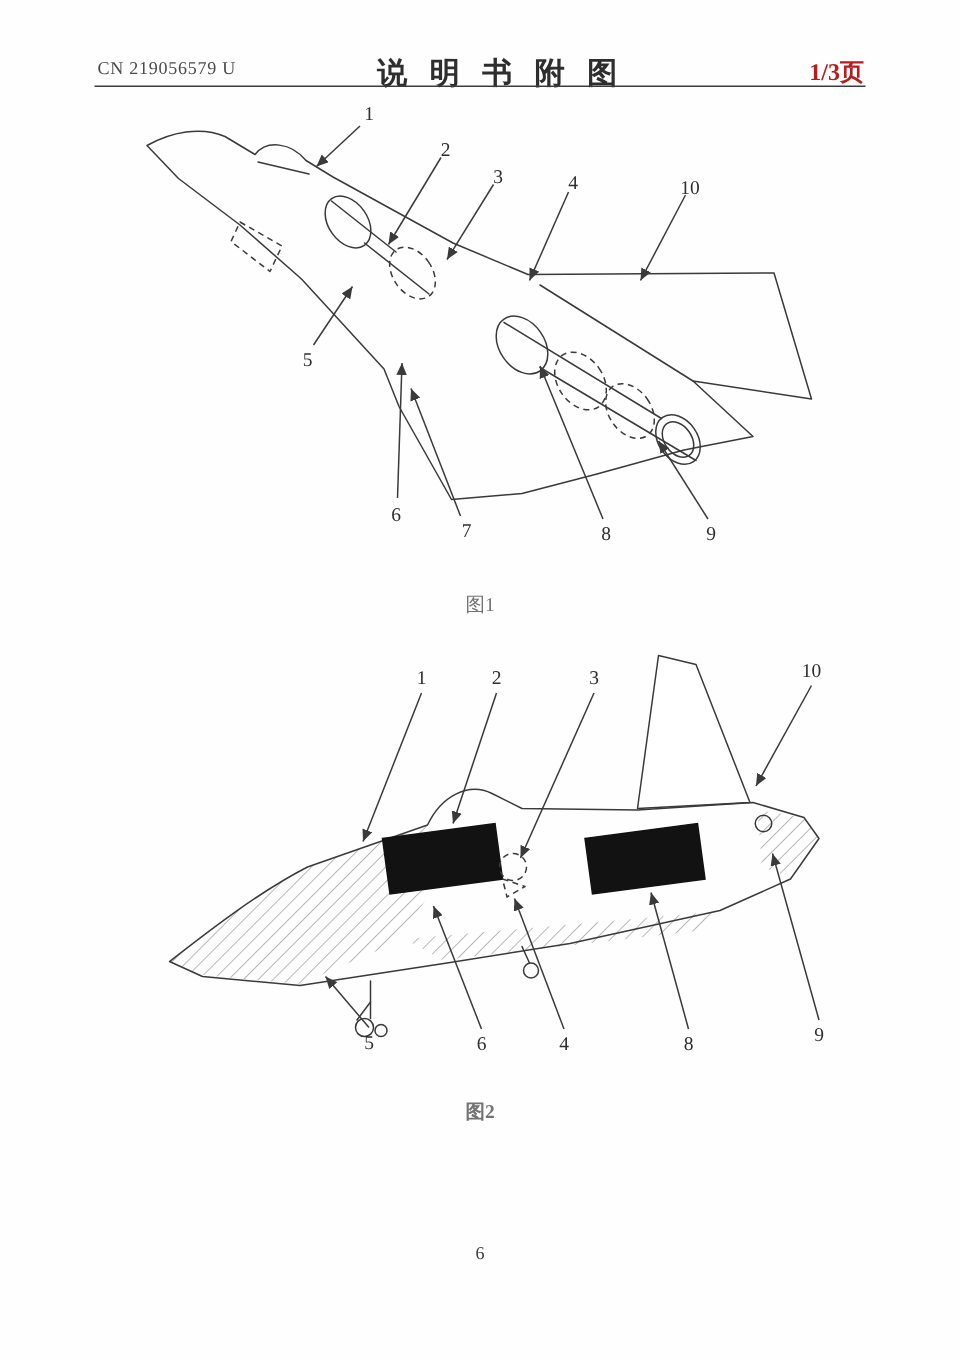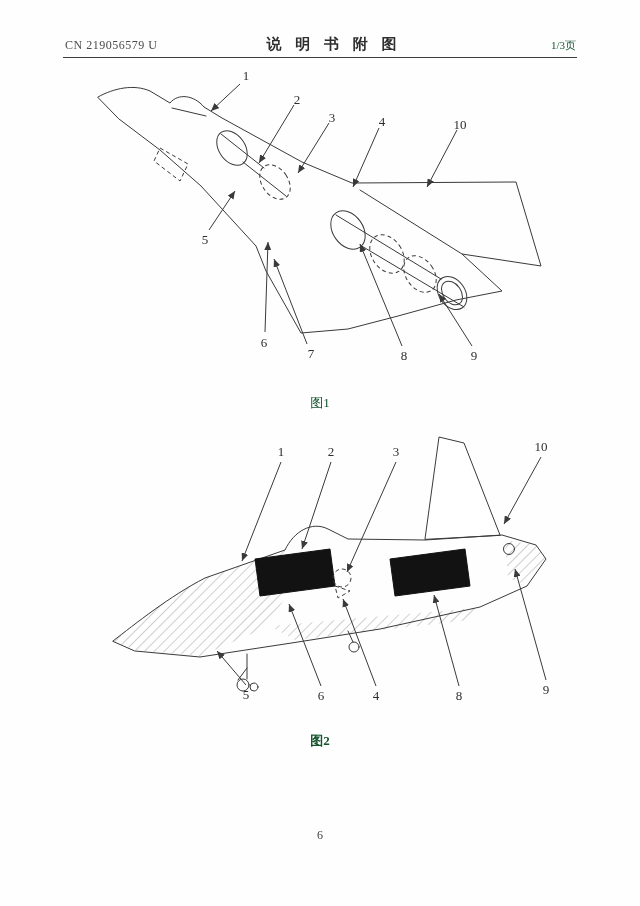--- a/index.html
+++ b/index.html
@@ -18,33 +18,34 @@
     left: 65px; top: 38px;
     font-size: 12px;
     color: #4a4a4a;
     letter-spacing: 0.5px;
     font-family: "Liberation Serif", serif;
   }
   .doc-title {
     position: absolute;
     left: 0; right: 0; top: 35px;
     text-align: center;
-    font-size: 15px;
+    font-size: 20px;
     font-weight: bold;
     color: #2e2e2e;
     letter-spacing: 5px;
     font-family: "Liberation Serif", serif;
     margin-left: 28px;
   }
   .page-indicator {
     position: absolute;
     right: 64px; top: 38px;
-    font-size: 11px;
-    color: #14532d;
-    font-family: "Liberation Serif", serif;
+    font-size: 16px;
+    color: #b91c1c;
+    font-family: "Liberation Serif", serif;
+    font-weight: bold;
   }
   .header-rule {
     position: absolute;
     left: 63px; right: 63px; top: 57px;
     height: 1px;
     background: #3c3c3c;
   }
   
   .fig-svg { position: absolute; }
   #fig1-svg { left: 60px; top: 60px; }
@@ -55,21 +56,21 @@
     fill: #2e2e2e;
   }
   .drawline { stroke: #3a3a3a; stroke-width: 1; fill: none; stroke-linejoin: round; stroke-linecap: round; }
   .drawline-dashed { stroke: #3a3a3a; stroke-width: 1; fill: none; stroke-dasharray: 4 3; stroke-linejoin: round; }
   .leader { stroke: #3a3a3a; stroke-width: 1; fill: none; }
   .fig-caption {
     position: absolute;
     left: 0; right: 0;
     text-align: center;
     font-size: 13px;
-    color: #14532d;
+    color: #737373;
     font-family: "Liberation Serif", serif;
   }
   #fig1-caption { top: 394px; }
   #fig2-caption { top: 732px; font-weight: bold; }
   .page-number {
     position: absolute;
     left: 0; right: 0; top: 828px;
     text-align: center;
     font-size: 12px;
     color: #3c3c3c;

